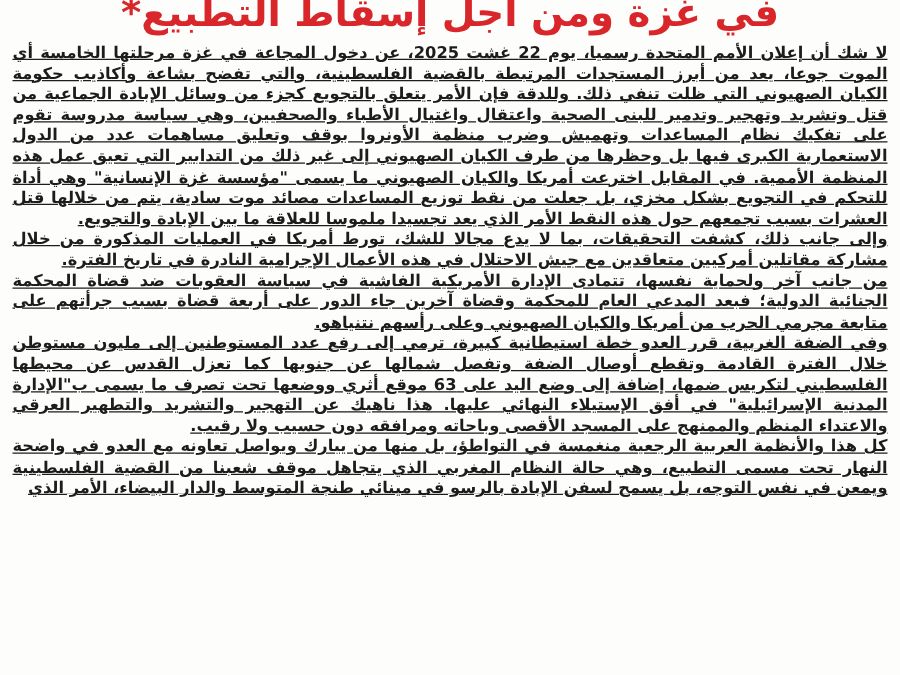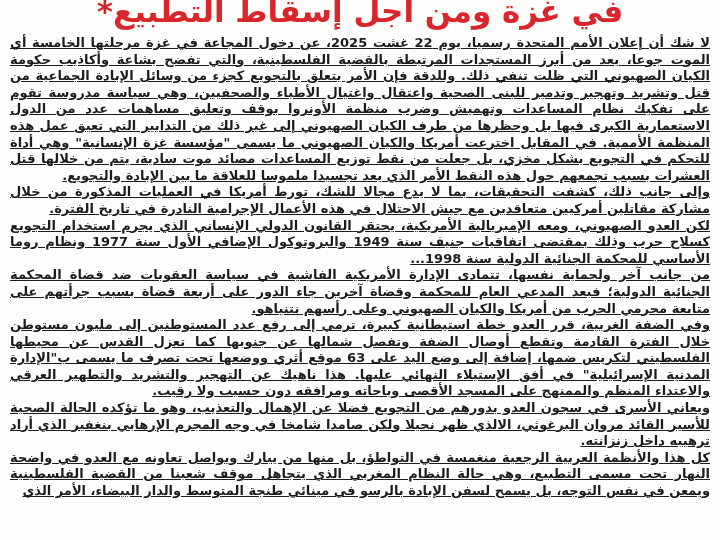--- a/index.html
+++ b/index.html
@@ -43,20 +43,18 @@
 </head>
 <body>
 
 <div class="page">
 
   <h1 class="headline">في غزة ومن اجل إسقاط التطبيع*</h1>
 
   <div class="article-body">
     <p>لا شك أن إعلان الأمم المتحدة رسميا، يوم 22 غشت 2025، عن دخول المجاعة في غزة مرحلتها الخامسة أي الموت جوعا، يعد من أبرز المستجدات المرتبطة بالقضية الفلسطينية، والتي تفضح بشاعة وأكاذيب حكومة الكيان الصهيوني التي ظلت تنفي ذلك. وللدقة فإن الأمر يتعلق بالتجويع كجزء من وسائل الإبادة الجماعية من قتل وتشريد وتهجير وتدمير للبنى الصحية واعتقال واغتيال الأطباء والصحفيين، وهي سياسة مدروسة تقوم على تفكيك نظام المساعدات وتهميش وضرب منظمة الأونروا بوقف وتعليق مساهمات عدد من الدول الاستعمارية الكبرى فيها بل وحظرها من طرف الكيان الصهيوني إلى غير ذلك من التدابير التي تعيق عمل هذه المنظمة الأممية. في المقابل اخترعت أمريكا والكيان الصهيوني ما يسمى "مؤسسة غزة الإنسانية" وهي أداة للتحكم في التجويع بشكل مخزي، بل جعلت من نقط توزيع المساعدات مصائد موت سادية، يتم من خلالها قتل العشرات بسبب تجمعهم حول هذه النقط الأمر الذي يعد تجسيدا ملموسا للعلاقة ما بين الإبادة والتجويع.</p>
     <p>وإلى جانب ذلك، كشفت التحقيقات، بما لا يدع مجالا للشك، تورط أمريكا في العمليات المذكورة من خلال مشاركة مقاتلين أمركيين متعاقدين مع جيش الاحتلال في هذه الأعمال الإجرامية النادرة في تاريخ الفترة.</p>
-    <p>لكن العدو الصهيوني، ومعه الإمبريالية الأمريكية، يحتقر القانون الدولي الإنساني الذي يجرم استخدام التجويع كسلاح حرب وذلك بمقتضى اتفاقيات جنيف سنة 1949 والبروتوكول الإضافي الأول سنة 1977 ونظام روما الأساسي للمحكمة الجنائية الدولية سنة 1998...</p>
     <p>من جانب آخر ولحماية نفسها، تتمادى الإدارة الأمريكية الفاشية في سياسة العقوبات ضد قضاة المحكمة الجنائية الدولية؛ فبعد المدعي العام للمحكمة وقضاة آخرين جاء الدور على أربعة قضاة بسبب جرأتهم على متابعة مجرمي الحرب من أمريكا والكيان الصهيوني وعلى رأسهم نتنياهو.</p>
     <p>وفي الضفة الغربية، قرر العدو خطة استيطانية كبيرة، ترمي إلى رفع عدد المستوطنين إلى مليون مستوطن خلال الفترة القادمة وتقطع أوصال الضفة وتفصل شمالها عن جنوبها كما تعزل القدس عن محيطها الفلسطيني لتكريس ضمها، إضافة إلى وضع اليد على 63 موقع أثري ووضعها تحت تصرف ما يسمى ب"الإدارة المدنية الإسرائيلية" في أفق الإستيلاء النهائي عليها. هذا ناهيك عن التهجير والتشريد والتطهير العرقي والاعتداء المنظم والممنهج على المسجد الأقصى وباحاته ومرافقه دون حسيب ولا رقيب.</p>
-    <p>ويعاني الأسرى في سجون العدو بدورهم من التجويع فضلا عن الإهمال والتعذيب، وهو ما تؤكده الحالة الصحية للأسير القائد مروان البرغوثي، الالذي ظهر نحيلا ولكن صامدا شامخا في وجه المجرم الإرهابي بنغفير الذي أراد ترهيبه داخل زنزانته.</p>
     <p>كل هذا والأنظمة العربية الرجعية منغمسة في التواطؤ، بل منها من يبارك ويواصل تعاونه مع العدو في واضحة النهار تحت مسمى التطبيع، وهي حالة النظام المغربي الذي يتجاهل موقف شعبنا من القضية الفلسطينية ويمعن في نفس التوجه، بل يسمح لسفن الإبادة بالرسو في مينائي طنجة المتوسط والدار البيضاء، الأمر الذي</p>
   </div>
 
 </div>
 
 </body></html>

